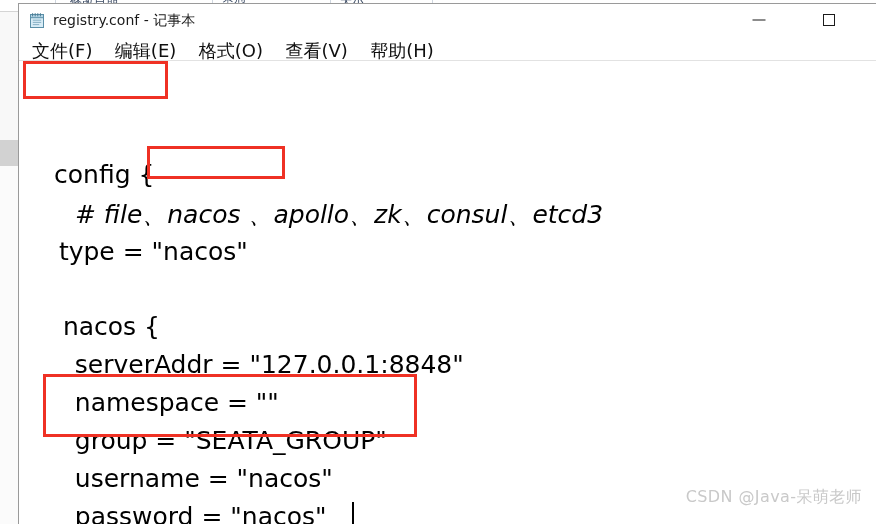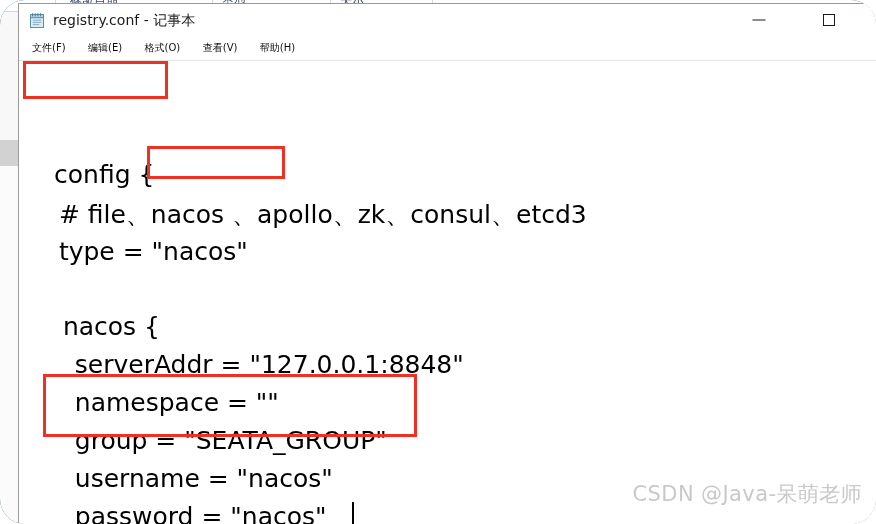--- a/index.html
+++ b/index.html
@@ -7,21 +7,20 @@
     padding: 0;
     background: #ffffff;
   }
   #screen {
     position: relative;
     width: 876px;
     height: 524px;
     overflow: hidden;
     font-family: "Liberation Sans", "DejaVu Sans", sans-serif;
     background: #0c4a6e;
-    border-radius: 25px;
   }
 
   
   .bg-explorer {
     position: absolute;
     left: 0; top: 0;
     width: 876px; height: 12px;
     background: #ffffff;
     overflow: hidden;
   }
@@ -128,21 +127,21 @@
   .btn-max { right: 24px; }
 
   .menubar {
     position: relative;
     height: 24px;
     background: #ffffff;
     padding-left: 4px;
   }
   .menu-item {
     display: inline-block;
-    font-size: 10px;
+    font-size: 18px;
     color: #0f0f0f;
     font-family: "DejaVu Sans", sans-serif;
     padding: 2px 9px 12px 9px;
     white-space: nowrap;
     cursor: default;
   }
   .menu-sep-line {
     position: absolute;
     left: 0;
     bottom: 0;
@@ -181,21 +180,21 @@
     position: absolute;
     width: 2px;
     background: #000000;
   }
 
   
   .watermark {
     position: absolute;
     right: 14px;
     bottom: 16px;
-    font-size: 21px;
+    font-size: 16px;
     color: #c9c9c9;
     font-family: "DejaVu Sans", sans-serif;
     white-space: nowrap;
     letter-spacing: 0.4px;
   }
 </style>
 </head>
 <body>
 
 <div id="screen">
@@ -246,21 +245,21 @@
       <span class="menu-item">编辑(E)</span>
       <span class="menu-item">格式(O)</span>
       <span class="menu-item">查看(V)</span>
       <span class="menu-item">帮助(H)</span>
       <div class="menu-sep-line"></div>
     </div>
 
     <div class="textarea">
 
       <div class="code-line" style="left:35px; top:99px;">config {</div>
-      <div class="code-line" style="left:24px; top:137px;">  # file、nacos 、apollo、zk、consul、etcd3</div>
+      <div class="code-line" style="left:40px; top:137px;font-style:italic;">  # file、nacos 、apollo、zk、consul、etcd3</div>
       <div class="code-line" style="left:24px; top:176px;">  type = "nacos"</div>
       <div class="code-line" style="left:24px; top:214px;"></div>
       <div class="code-line" style="left:28px; top:251px;">  nacos {</div>
       <div class="code-line" style="left:24px; top:289px;">    serverAddr = "127.0.0.1:8848"</div>
       <div class="code-line" style="left:24px; top:327px;">    namespace = ""</div>
       <div class="code-line" style="left:24px; top:365px;">    group = "SEATA_GROUP"</div>
       <div class="code-line" style="left:24px; top:403px;">    username = "nacos"</div>
       <div class="code-line" style="left:24px; top:441px;">    password = "nacos"</div>
 
       <div class="caret" style="left:333px; top:441px; height:30px;"></div>

